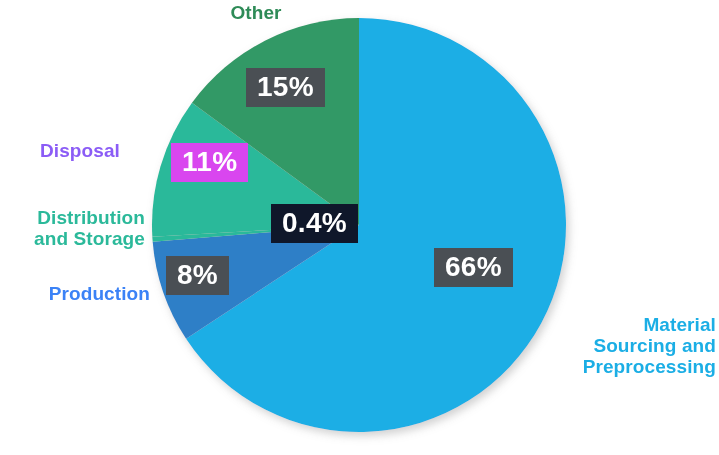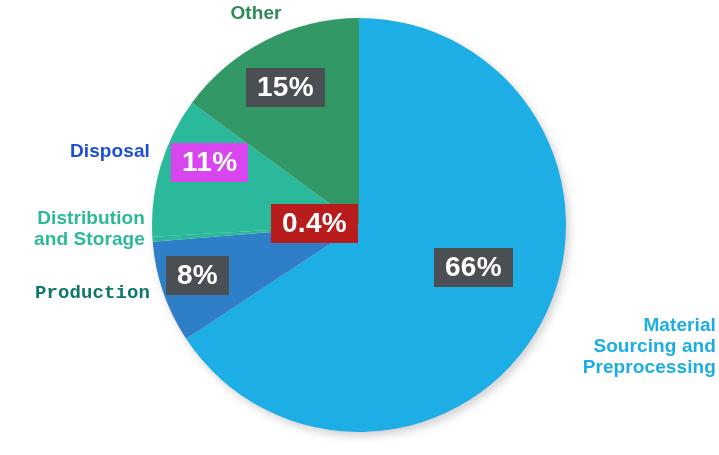--- a/index.html
+++ b/index.html
@@ -104,34 +104,34 @@
       <path id="slice-0" d="M 359.00 225.00 L 359.00 18.00 A 207 207 0 1 1 186.08 338.79 Z" fill="#1baee5"></path>
       <path id="slice-1" d="M 359.00 225.00 L 186.08 338.79 A 207 207 0 0 1 152.68 241.82 Z" fill="#2e7fc7"></path>
       <path id="slice-2" d="M 359.00 225.00 L 152.68 241.82 A 207 207 0 0 1 152.33 236.65 Z" fill="#2bb99a"></path>
       <path id="slice-3" d="M 359.00 225.00 L 152.33 236.65 A 207 207 0 0 1 191.99 102.70 Z" fill="#2bb99a"></path>
       <path id="slice-4" d="M 359.00 225.00 L 191.99 102.70 A 207 207 0 0 1 359.00 18.00 Z" fill="#339966"></path>
     </g>
   </svg>
 
   <div class="cat-label cat-other" style="color: rgb(46, 139, 87);">Other</div>
 
-  <div class="cat-label cat-disposal" style="color: #1d4ed8;">Disposal</div>
+  <div class="cat-label cat-disposal" style="color: #8b5cf6; text-align: center;">Disposal</div>
 
   <div class="cat-label cat-distribution" style="color: rgb(43, 185, 154);">Distribution
 and Storage</div>
 
-  <div class="cat-label cat-production" style="color: #0f766e; font-family: Liberation Mono, monospace;">Production</div>
+  <div class="cat-label cat-production" style="color: #3b82f6;">Production</div>
 
   <div class="cat-label cat-material" style="color: rgb(27, 174, 229);">Material
 Sourcing and
 Preprocessing</div>
 
   <div class="pct-box pct-other" style="background: rgb(74, 79, 84); color: rgb(255, 255, 255);">15%</div>
 
   <div class="pct-box pct-disposal" style="background: #d946ef; color: rgb(255, 255, 255);">11%</div>
 
-  <div class="pct-box pct-distribution" style="background: #b91c1c; color: rgb(255, 255, 255);">0.4%</div>
+  <div class="pct-box pct-distribution" style="background: #0f172a; color: rgb(255, 255, 255);">0.4%</div>
 
   <div class="pct-box pct-production" style="background: rgb(74, 79, 84); color: rgb(255, 255, 255);">8%</div>
 
   <div class="pct-box pct-material" style="background: rgb(74, 79, 84); color: rgb(255, 255, 255);">66%</div>
 
 </div>
 
 </body></html>

